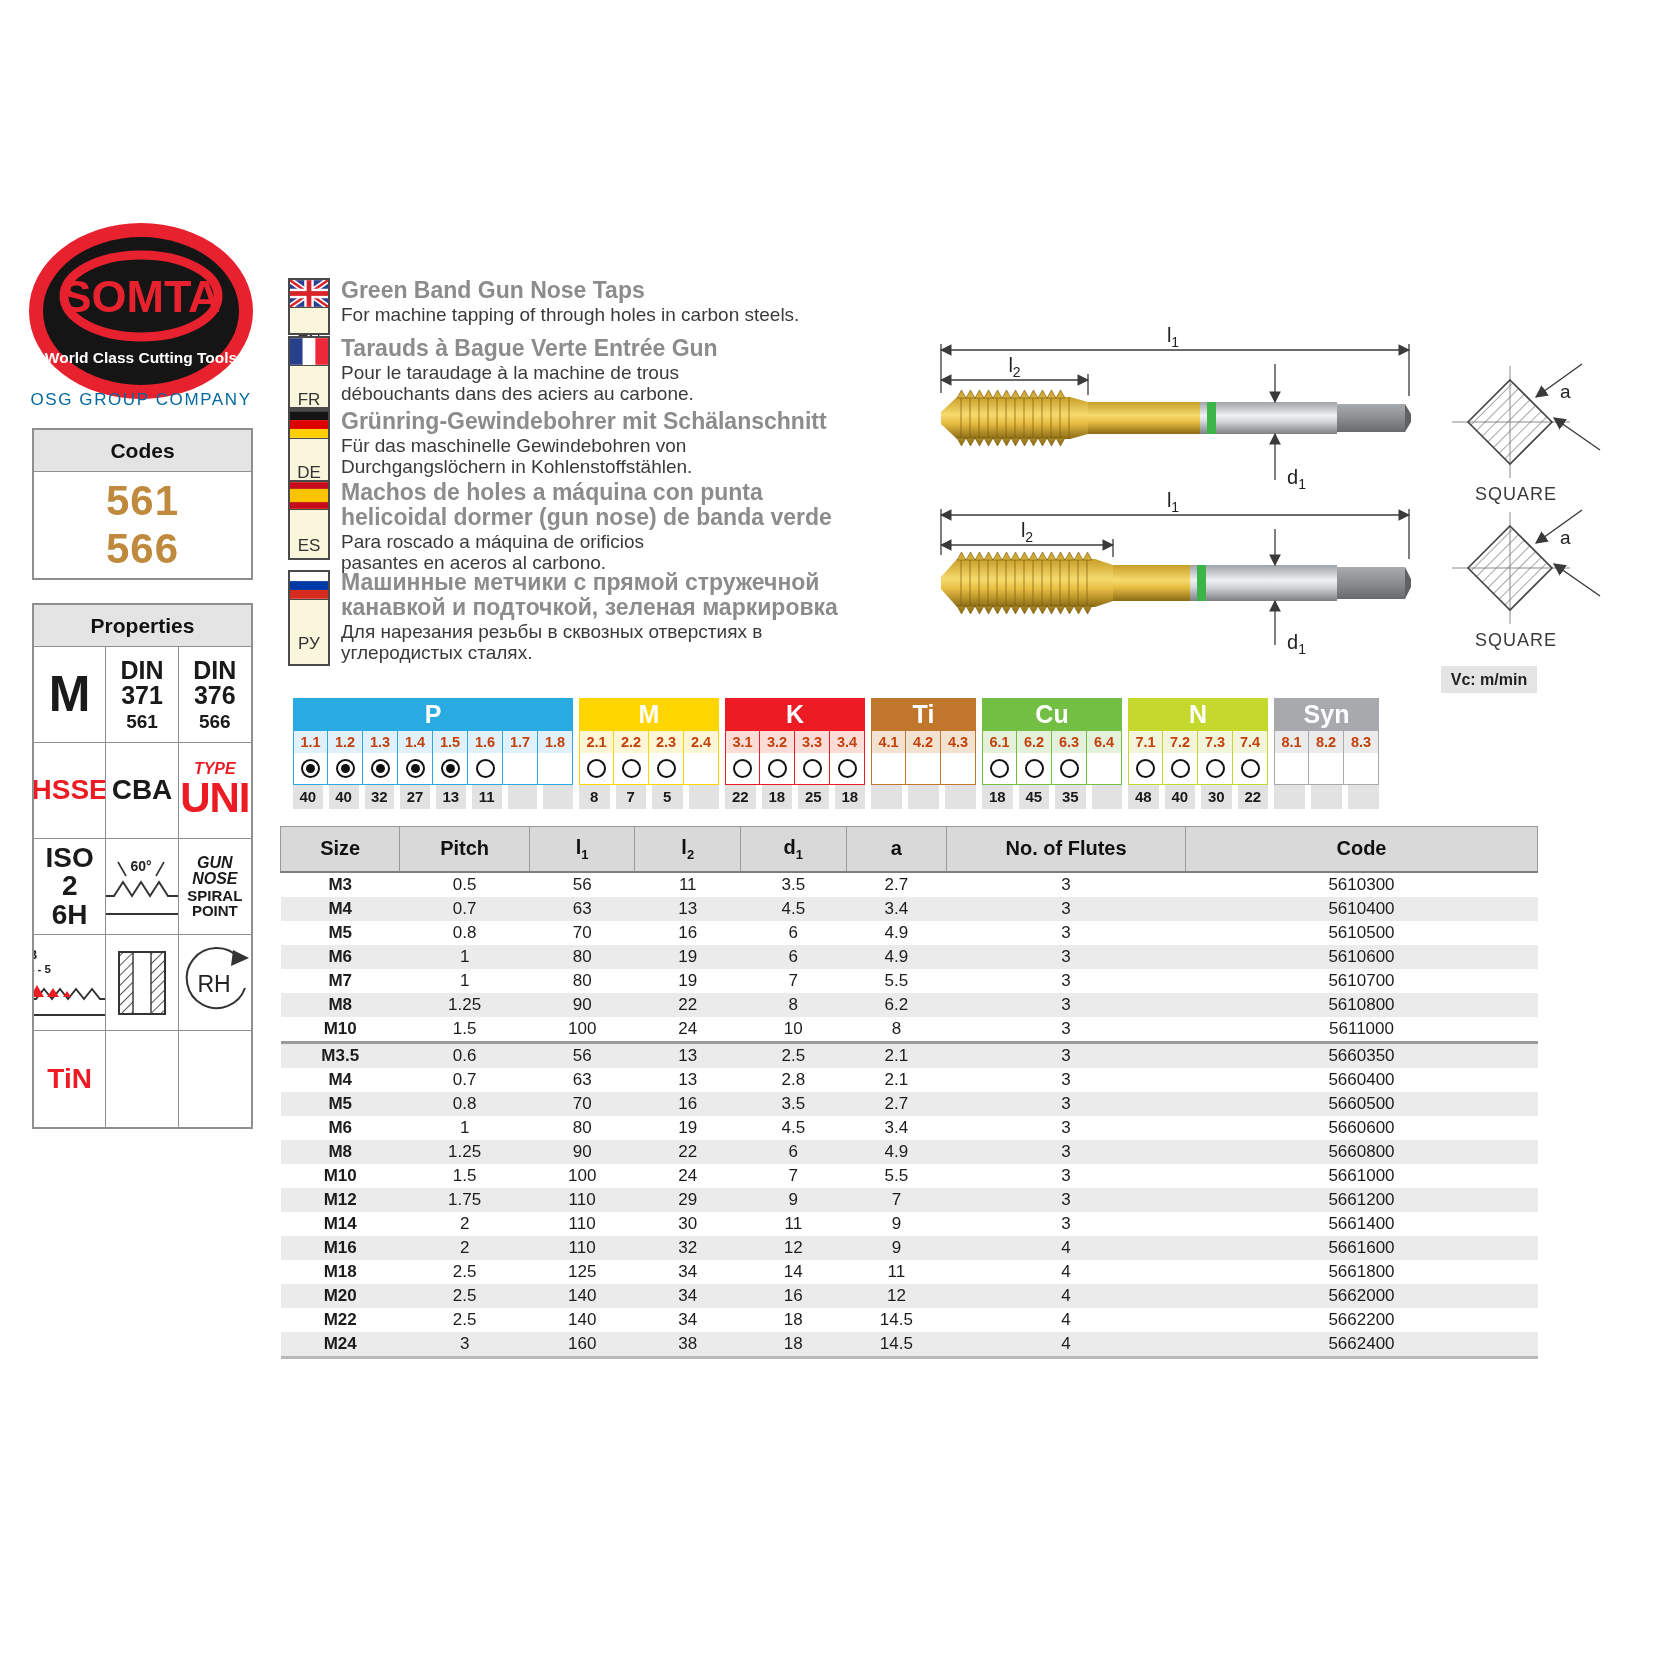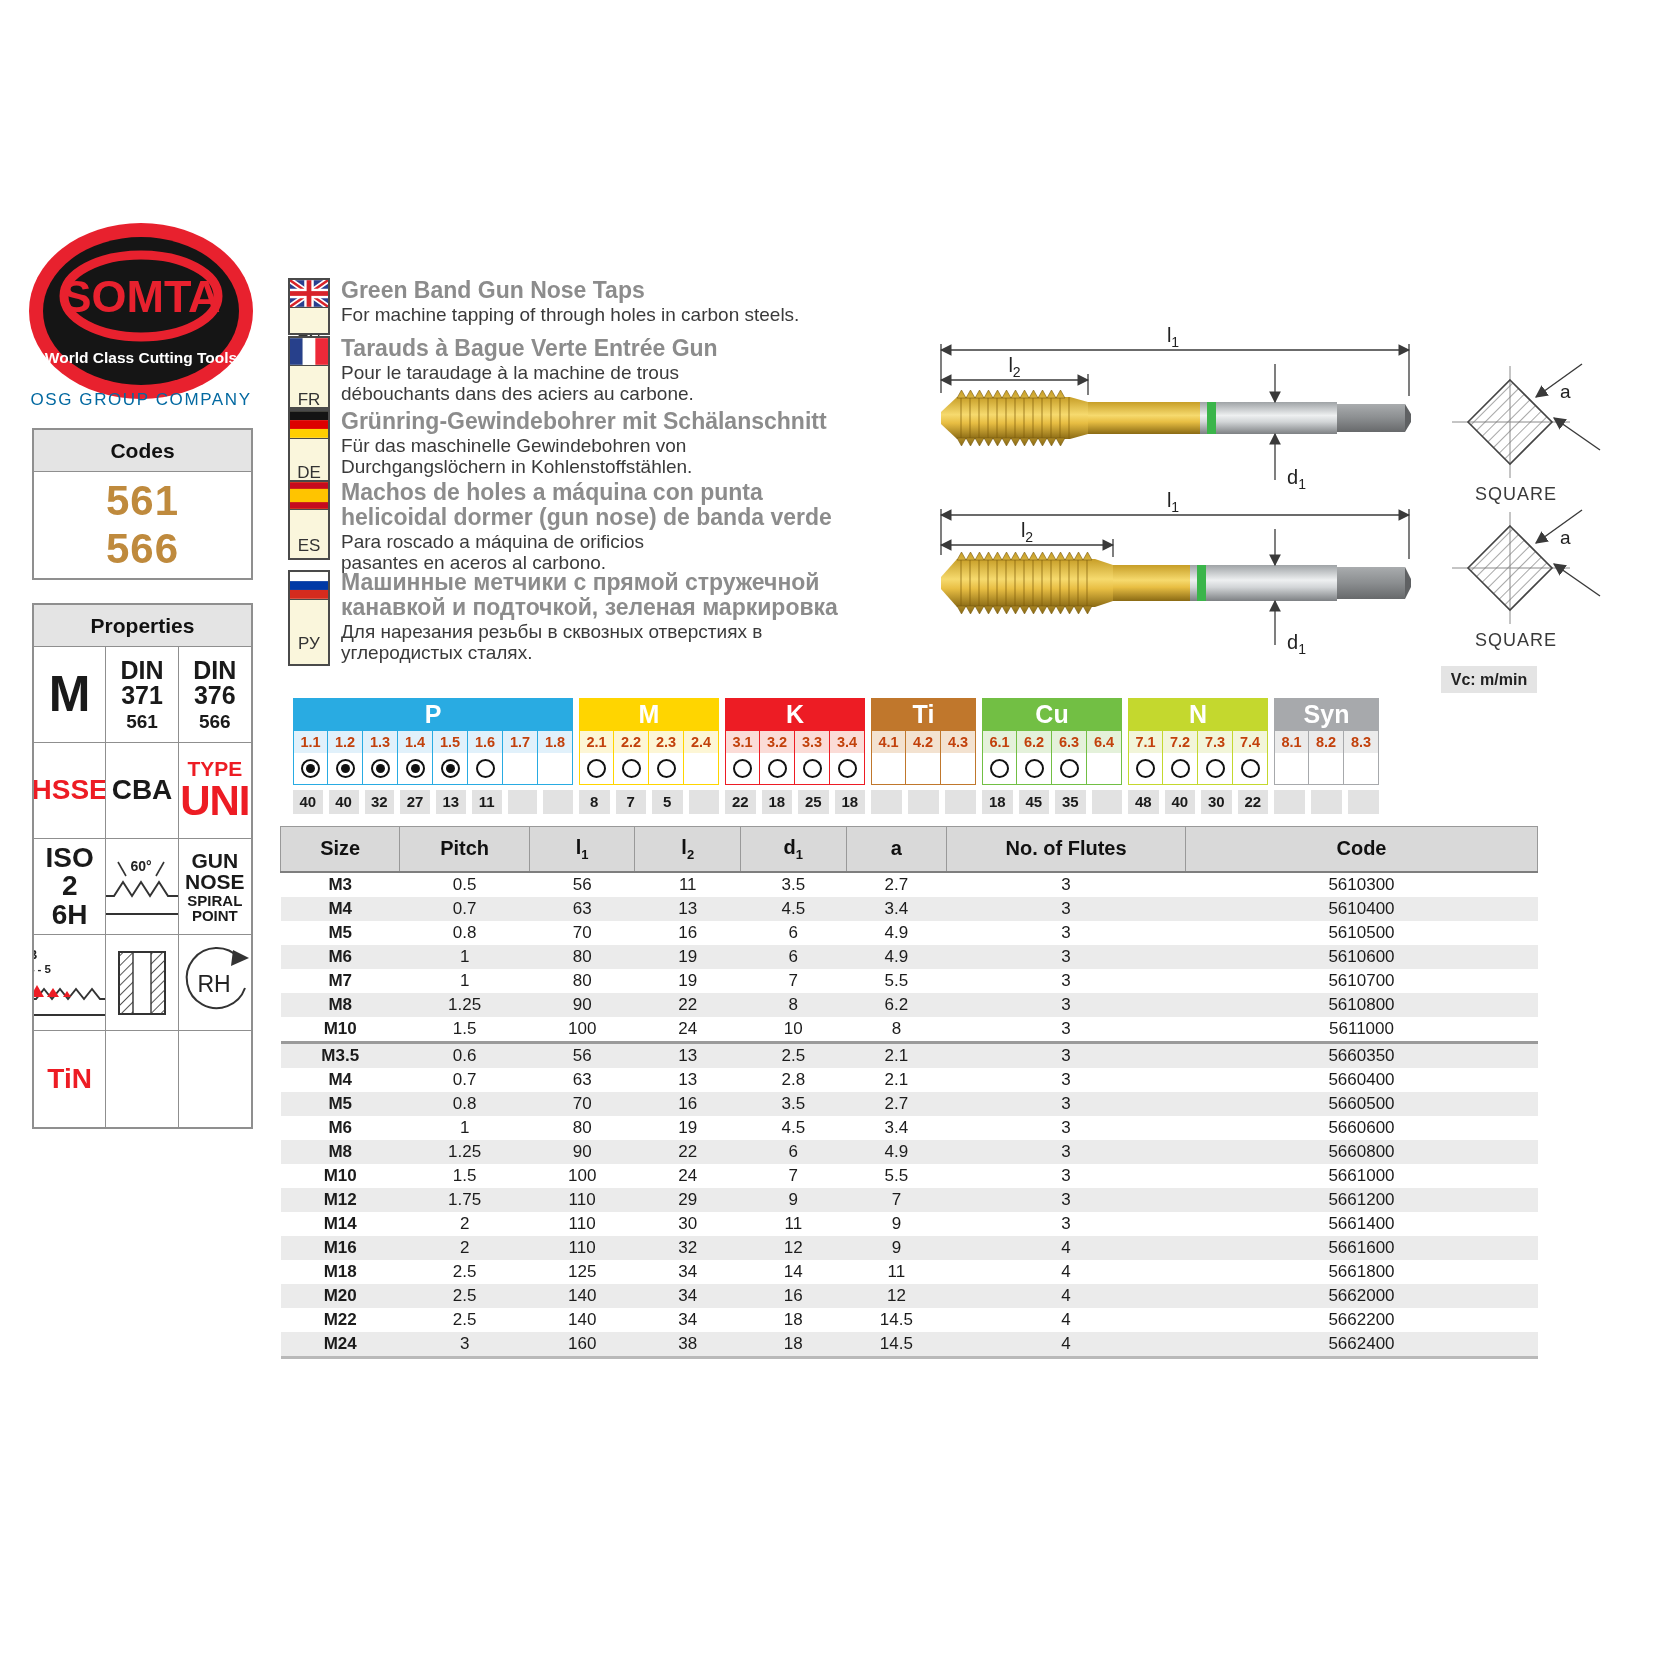--- a/index.html
+++ b/index.html
@@ -18,21 +18,21 @@
   .props-grid{display:grid;grid-template-columns:repeat(3,1fr);grid-auto-rows:1fr;height:calc(100% - 42px);}
   .pcell{border-right:1px solid #8f8f8f;border-bottom:1px solid #8f8f8f;display:flex;flex-direction:column;
          align-items:center;justify-content:center;text-align:center;padding:2px;overflow:hidden;}
   .pcell:nth-child(3n){border-right:none;}
   .props-grid .pcell:nth-last-child(-n+3){border-bottom:none;}
   .pl{line-height:1.02;}
   .pl.xl{font-size:50px;font-weight:800;}
   .pl.b{font-size:25px;font-weight:800;}
   .pl.s{font-size:19px;font-weight:600;margin-top:3px;}
   .pl.lg{font-size:28px;font-weight:800;}
-  .pl.md{font-size:21px;font-weight:800;}
+  .pl.md{font-size:16px;font-weight:800;font-style:italic;}
   .pl.sm{font-size:15px;font-weight:800;}
   .pl.xl2{font-size:42px;font-weight:900;letter-spacing:-1px;}
   .pl.red{color:#ed1c24;}
 
   .logo{position:absolute;left:28px;top:222px;width:226px;height:178px;}
   .osg{position:absolute;left:18px;top:390px;width:246px;text-align:center;font-size:17px;
        color:#0369a1;letter-spacing:1.6px;}
 
   
   .lang{position:absolute;left:288px;display:flex;gap:11px;}
@@ -54,21 +54,21 @@
   .bgroup{display:flex;flex-direction:column;}
   .bhead{height:33px;background:var(--c);color:#fff;font-weight:800;font-size:25px;display:flex;
          align-items:center;justify-content:center;}
   .bcols{display:flex;}
   .bcol{width:35px;border:1px solid var(--c);border-top:none;border-left:none;}
   .bcol:first-child{border-left:1px solid var(--c);}
   .bsub{height:22px;background:var(--t);font-size:14.5px;font-weight:800;text-align:center;line-height:22px;color:#c2410c;}
   .bradio{height:31px;background:#fff;display:flex;align-items:center;justify-content:center;}
   .radio{width:19px;height:19px;border:2px solid #111;border-radius:50%;position:relative;background:#fff;}
   .radio.filled::after{content:"";position:absolute;left:3px;top:3px;right:3px;bottom:3px;background:#111;border-radius:50%;}
-  .bvals{display:flex;gap:6px;margin-top:5px;}
+  .bvals{display:flex;gap:6px;}
   .bval{flex:1;height:24px;background:#e2e2e2;font-size:15px;font-weight:800;text-align:center;line-height:24px;color:#1a1a1a;}
 
   
   .spec{position:absolute;left:280px;top:826px;width:1258px;}
   .spec table{border-collapse:collapse;width:100%;table-layout:fixed;}
   .spec th{background:#d9d9d9;border:1px solid #999;border-bottom:2px solid #7e7e7e;height:45px;
            font-size:20px;font-weight:800;color:#111;}
   .spec th sub{font-size:13px;}
   .spec td{height:24px;font-size:17px;text-align:center;color:#1c1c1c;padding:0;line-height:24px;}
   .spec tr.alt{background:#ebebeb;}

